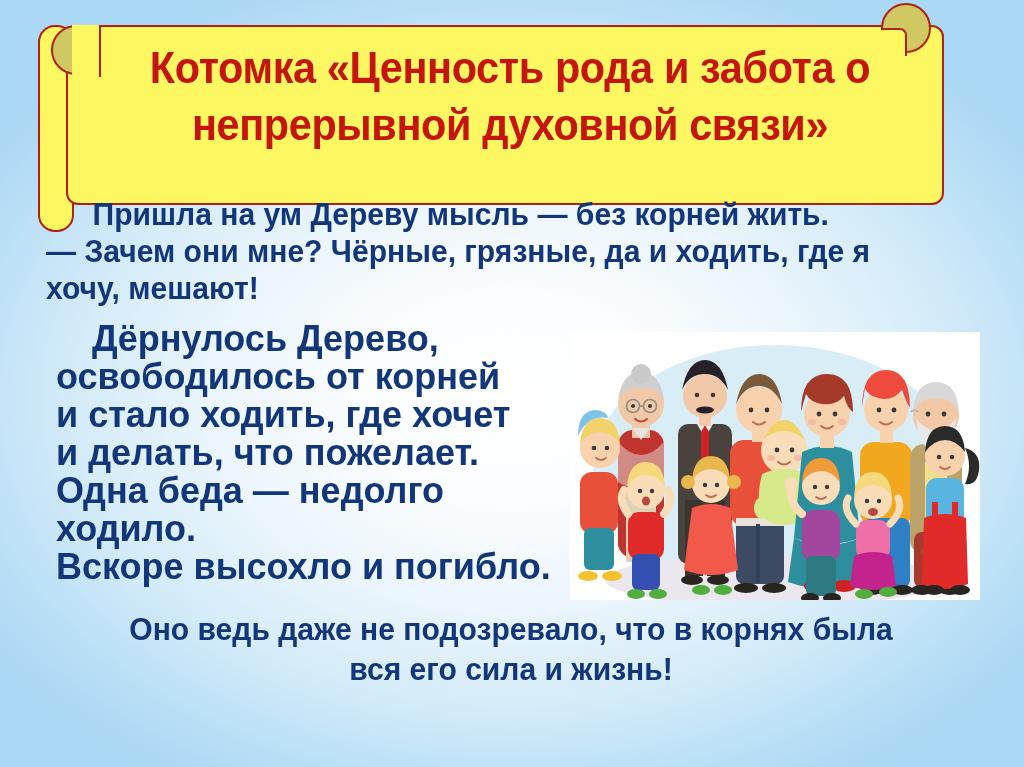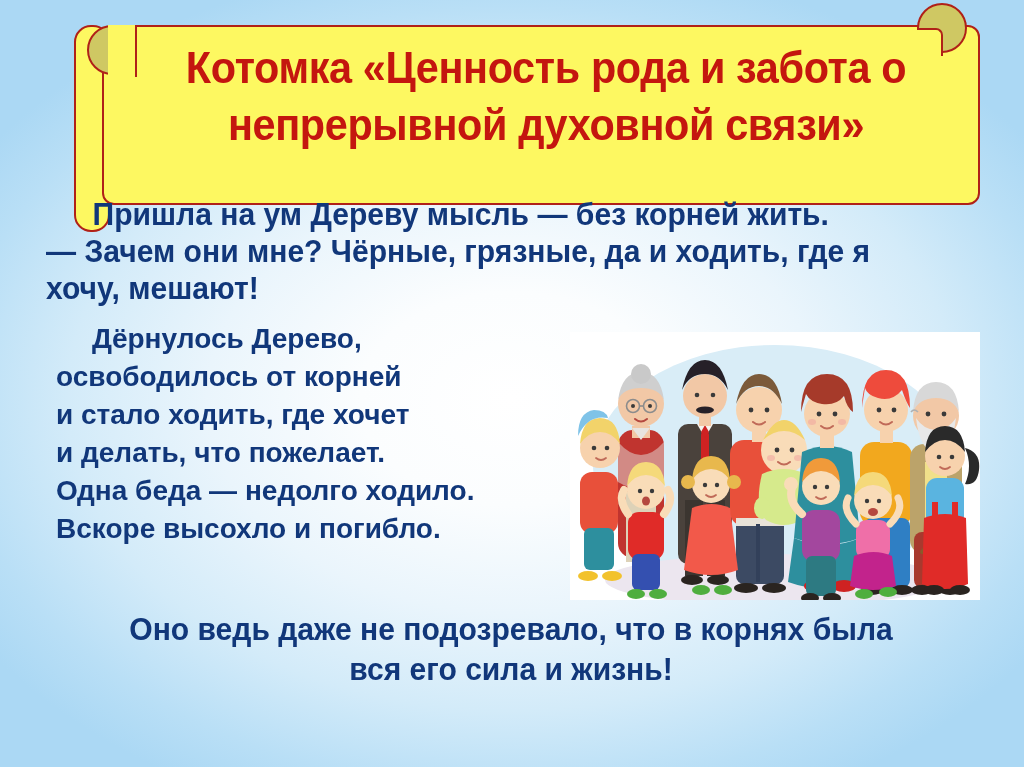--- a/index.html
+++ b/index.html
@@ -29,21 +29,20 @@
         #abd8f4 100%);
   }
 
   
   #title-banner {
     position: absolute;
     left: 38px;
     top: 17px;
     width: 720px;
     height: 200px;
-    margin-left: 36px;
   }
 
   .scroll-tail {
     position: absolute;
     left: 0px;
     top: 8px;
     width: 36px;
     height: 207px;
     background: #fdf861;
     border: 2.5px solid #b02118;
@@ -150,21 +149,21 @@
     text-indent: 48px;
     white-space: pre-line;
     color: #11377a;
   }
 
   #para-middle {
     left: 56px;
     top: 320px;
     width: 520px;
     font-family: "Liberation Sans", sans-serif;
-    font-size: 28px;
+    font-size: 36px;
     line-height: 38px;
     text-indent: 36px;
     white-space: pre-line;
     color: #11377a;
   }
 
   #para-bottom {
     left: 46px;
     top: 610px;
     width: 930px;

